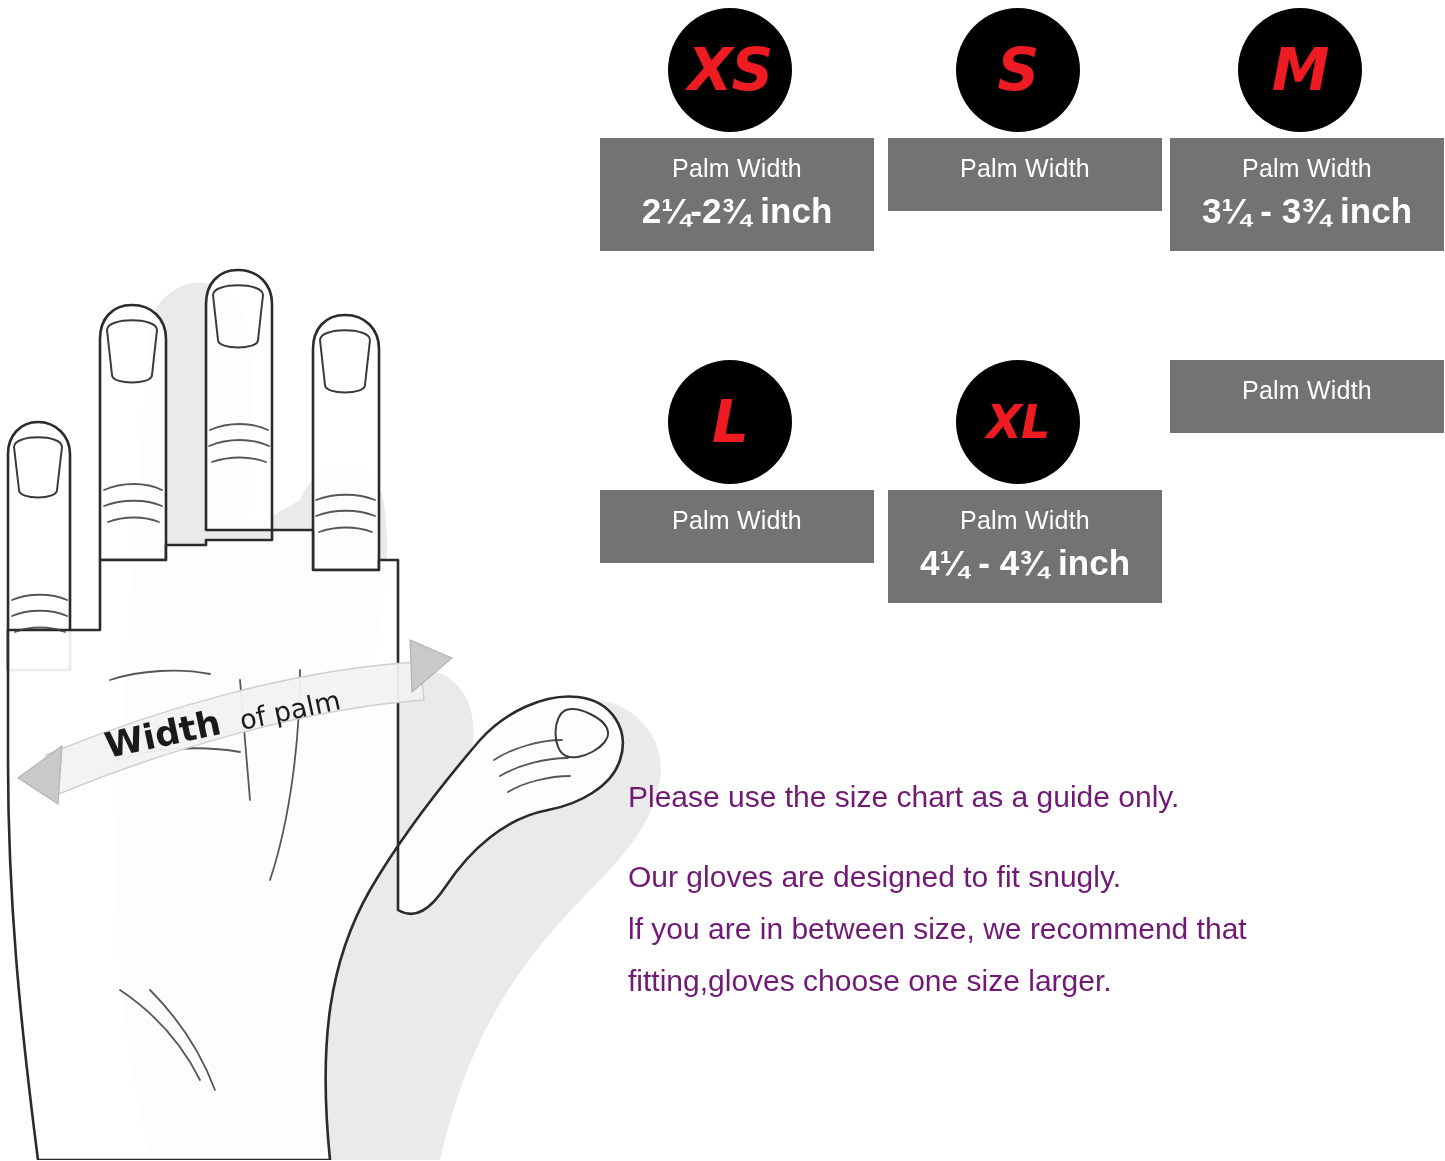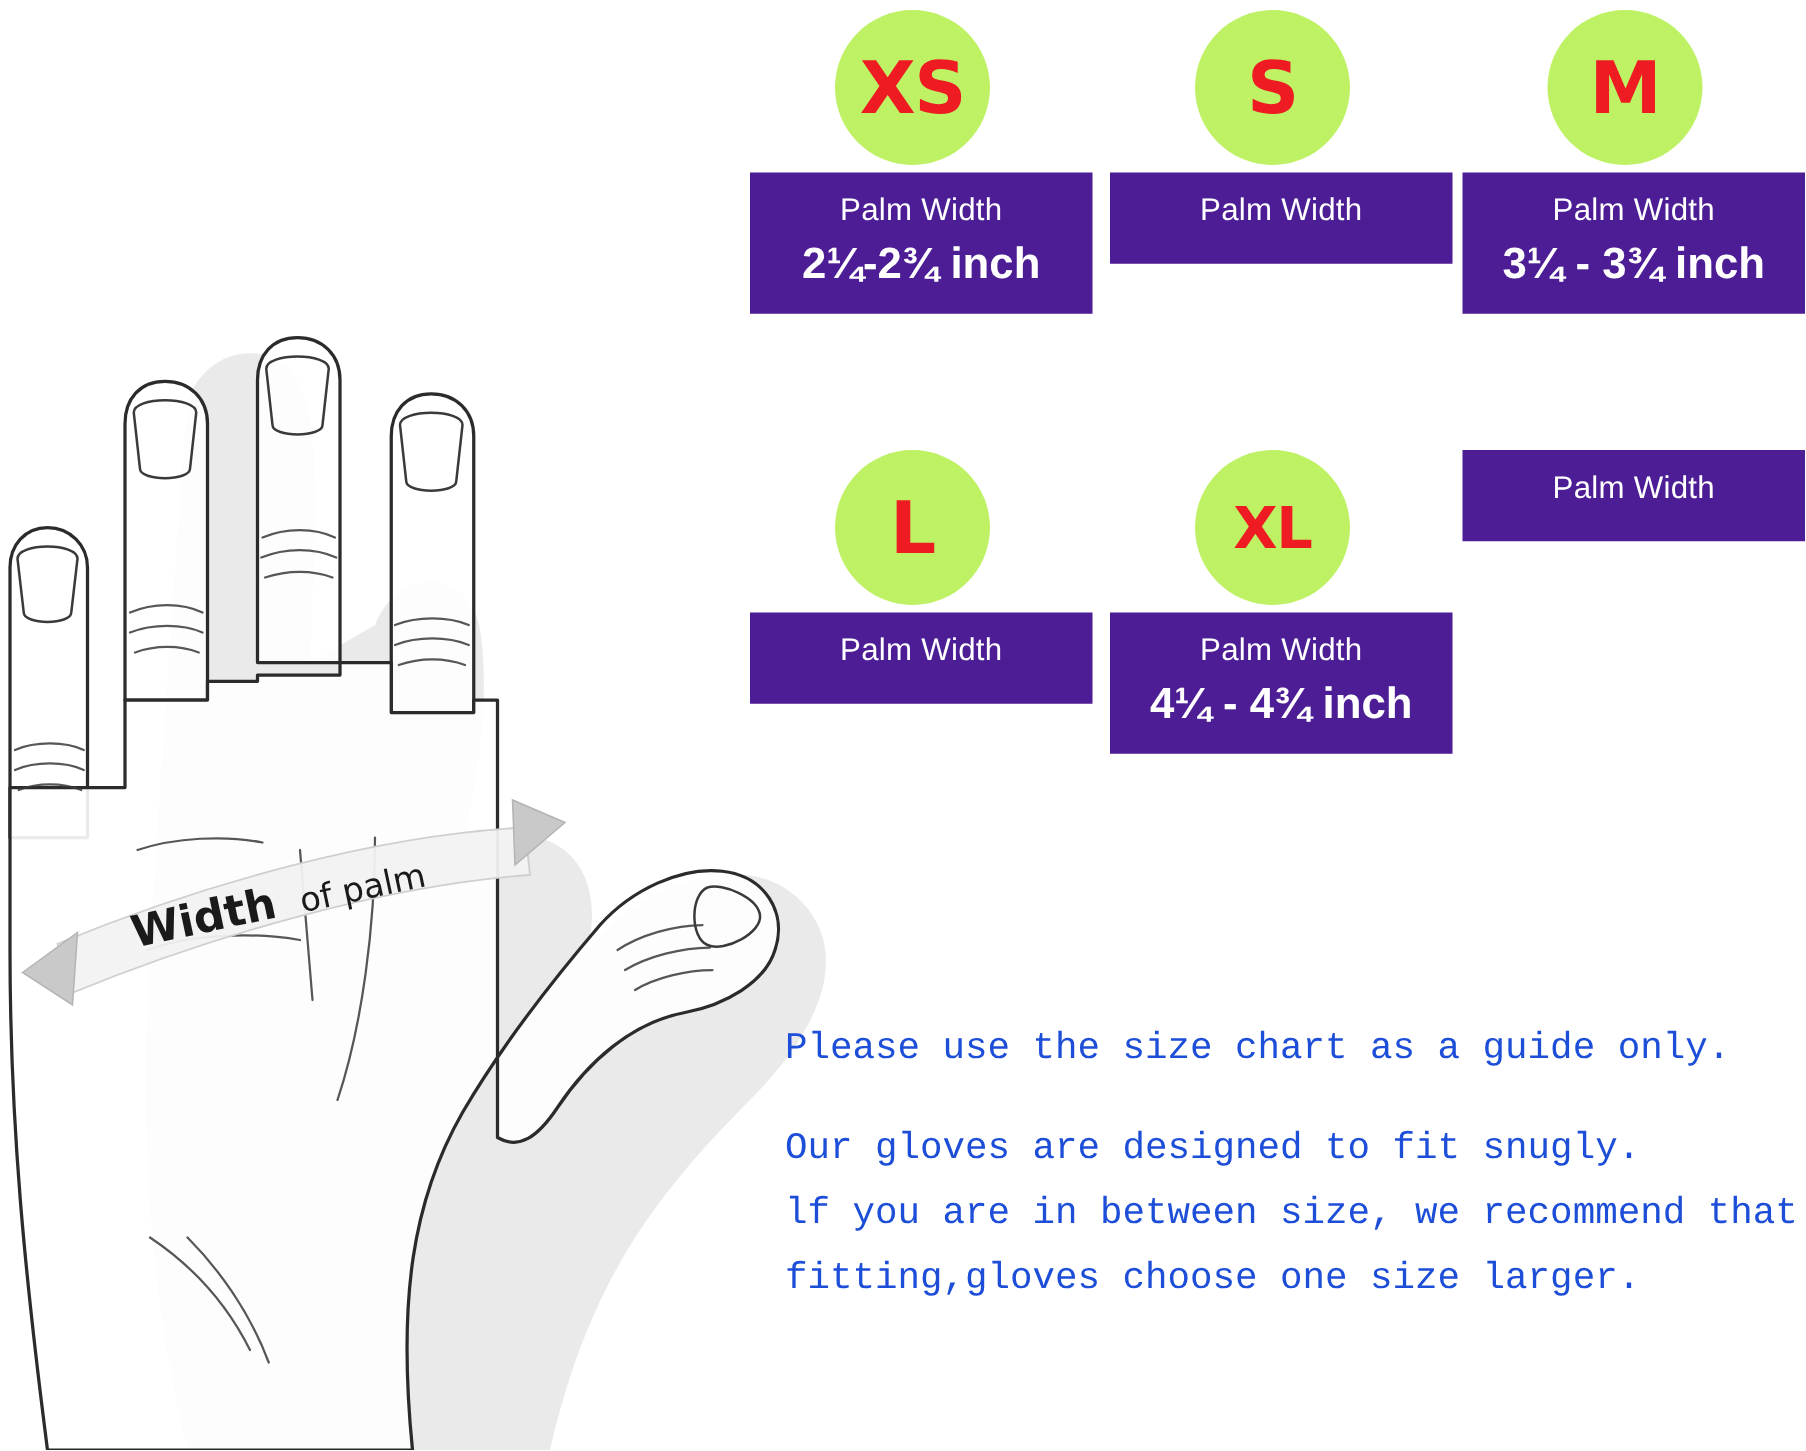--- a/index.html
+++ b/index.html
@@ -42,40 +42,41 @@
   .size-card.col0 { left: 0px; }
   .size-card.col1 { left: 288px; }
   .size-card.col2 { left: 570px; }
   .size-card.row0 { top: 8px; }
   .size-card.row1 { top: 360px; }
 
   .badge {
     width: 124px;
     height: 124px;
     border-radius: 50%;
-    background: #bef264;
+    background: #000000;
     display: flex;
     align-items: center;
     justify-content: center;
     margin: 0 auto 6px auto;
     position: relative;
     z-index: 2;
+    font-style: italic;
   }
   .badge-label {
     color: #ee1c22;
     font-weight: bold;
     font-size: 58px;
     line-height: 1;
     letter-spacing: -1px;
     font-family: "DejaVu Sans", sans-serif;
   }
   .badge-label.small-text { font-size: 46px; }
 
   .card-body {
-    background: #4c1d95;
+    background: #737373;
     color: #ffffff;
     padding: 16px 6px 20px 6px;
     text-align: center;
     position: relative;
     z-index: 1;
   }
   .card-label {
     font-size: 25px;
     font-weight: normal;
     letter-spacing: 0.2px;
@@ -92,24 +93,24 @@
 
   
   .size-card.col0 .card-body { width: 262px; margin-left: 0; }
   .size-card.col1 .card-body { width: 262px; margin-left: 0; }
   .size-card.col2 .card-body { width: 262px; margin-left: 0; }
 
   
   #notes {
     position: absolute;
     left: 628px;
-    top: 824px;
+    top: 782px;
     width: 810px;
-    color: #1d4ed8;
-    font-family: Liberation Mono, monospace;
+    color: #701a75;
+    font-family: Liberation Sans, sans-serif;
   }
   .note-line {
     font-size: 30px;
     line-height: 1.0;
     margin-bottom: 28px;
     white-space: nowrap;
   }
   .note-line.tight { margin-bottom: 22px; }
   .note-gap { height: 22px; }
 

